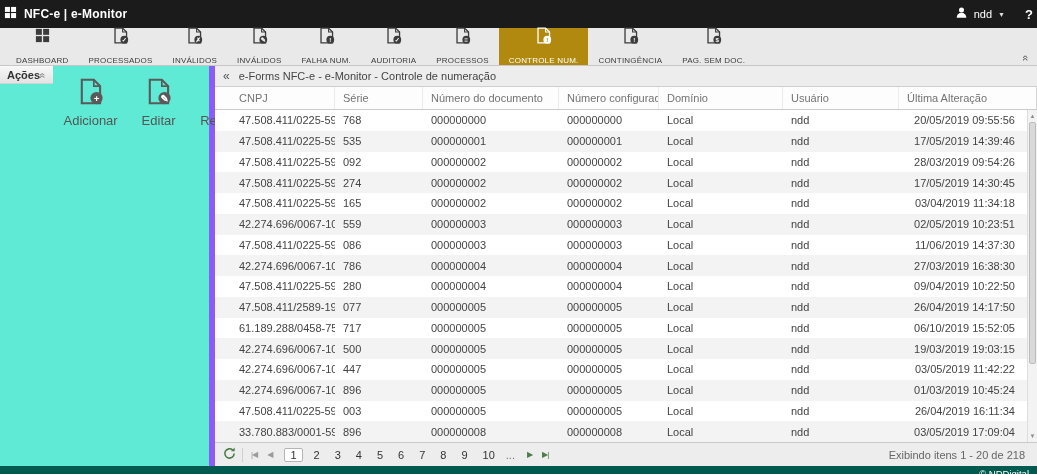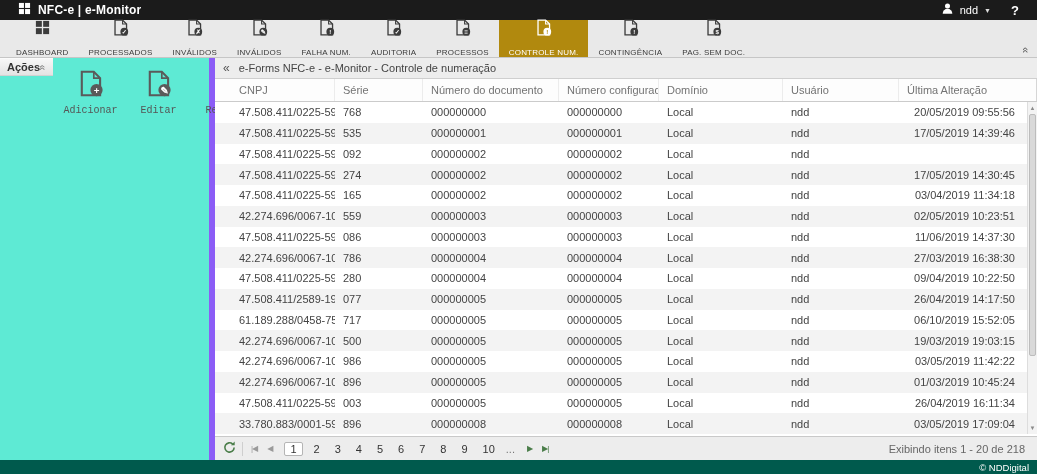--- a/index.html
+++ b/index.html
@@ -1,21 +1,21 @@
 <!DOCTYPE html>
 <html><head>
 <meta charset="utf-8">
 <style>
   * { margin:0; padding:0; box-sizing:border-box; }
   html,body { width:1037px; height:474px; overflow:hidden; }
   body { font-family:"Liberation Sans", sans-serif; background:#fff; color:#333; }
   .app { width:1037px; height:474px; display:flex; flex-direction:column; }
 
   
-  .titlebar { height:20px; background:#1b1b1b; color:#fff; display:flex; align-items:center; justify-content:space-between; padding:0 18px; flex:0 0 auto; }
+  .titlebar { height:28px; background:#1b1b1b; color:#fff; display:flex; align-items:center; justify-content:space-between; padding:0 4px; flex:0 0 auto; }
   .tb-left { display:flex; align-items:center; gap:7px; }
   .tb-title { font-size:12px; font-weight:bold; letter-spacing:.2px; }
   .tb-right { display:flex; align-items:center; gap:6px; }
   .tb-user { font-size:11px; }
   .tb-caret { font-size:7px; color:#ddd; }
   .tb-help { font-size:13px; font-weight:bold; margin-left:14px; cursor:pointer; }
 
   
   .ribbon { height:38px; background:#e9e9e9; border-bottom:1px solid #c6c6c6; display:flex; align-items:stretch; position:relative; padding-left:6px; flex:0 0 auto; }
   .tabs { display:flex; align-items:stretch; }
@@ -27,21 +27,21 @@
 
   
   .content { flex:1 1 auto; display:flex; height:400px; }
 
   
   .sidebar { width:215px; flex:0 0 215px; background:#5eead4; border-right:6px solid #8b5cf6; display:flex; flex-direction:row; }
   .panel-header { height:18px; background:linear-gradient(#f7f7f7,#e3e3e3); border-bottom:1px solid #d2d2d2; border-top:1px solid #fbfbfb; display:flex; align-items:center; justify-content:space-between; padding:0 7px; font-size:11px; font-weight:bold; color:#333; flex:0 0 auto; }
   .panel-collapse { transform:rotate(90deg); font-size:10px; color:#777; font-weight:normal; cursor:pointer; }
   .actions-row { display:flex; padding:8px 4px 10px 6px; gap:4px; }
   .action-btn { width:64px; display:flex; flex-direction:column; align-items:center; gap:4px; cursor:pointer; padding:4px 0; }
-  .action-btn .action-label { font-size:10px; color:#555;font-family:Liberation Mono, monospace; }
+  .action-btn .action-label { font-size:13px; color:#555; }
   .filter-fields { padding:4px 0 0; }
   .field { padding:6px 9px 2px; }
   .field label { display:block; font-size:10.5px; color:#555; margin-bottom:3px; }
   .field input { width:100%; height:18px; border:1px solid #b9b9b9; background:#fff; font-size:11px; padding:0 4px; font-family:"Liberation Sans", sans-serif; }
   .sidebar-spacer { flex:1 1 auto; }
   .sidebar-bottom { height:24px; flex:0 0 24px; border-top:1px solid #c9c9c9; background:#ededed; display:flex; align-items:center; justify-content:flex-end; }
   .search-btn { font-family:"Liberation Sans", sans-serif; font-size:11px; color:#333; background:linear-gradient(#fdfdfd,#e6e6e6); border:1px solid #9a9a9a; border-radius:2px; width:88px; height:19px; cursor:pointer; }
 
   
   .main { flex:1 1 auto; display:flex; flex-direction:column; background:#fff; min-width:0; }
@@ -291,20 +291,21 @@
               <div class="td c5">ndd</div>
               <div class="td c6">17/05/2019 14:39:46</div>
             </div>
             <div class="tr">
               <div class="td c0">47.508.411/0225-59</div>
               <div class="td c1">092</div>
               <div class="td c2">000000002</div>
               <div class="td c3">000000002</div>
               <div class="td c4">Local</div>
               <div class="td c5">ndd</div>
+              <div class="td c6">28/03/2019 09:54:26</div>
             </div>
             <div class="tr">
               <div class="td c0">47.508.411/0225-59</div>
               <div class="td c1">274</div>
               <div class="td c2">000000002</div>
               <div class="td c3">000000002</div>
               <div class="td c4">Local</div>
               <div class="td c5">ndd</div>
               <div class="td c6">17/05/2019 14:30:45</div>
             </div>
@@ -375,21 +376,21 @@
               <div class="td c0">42.274.696/0067-10</div>
               <div class="td c1">500</div>
               <div class="td c2">000000005</div>
               <div class="td c3">000000005</div>
               <div class="td c4">Local</div>
               <div class="td c5">ndd</div>
               <div class="td c6">19/03/2019 19:03:15</div>
             </div>
             <div class="tr">
               <div class="td c0">42.274.696/0067-10</div>
-              <div class="td c1">986</div>
+              <div class="td c1">447</div>
               <div class="td c2">000000005</div>
               <div class="td c3">000000005</div>
               <div class="td c4">Local</div>
               <div class="td c5">ndd</div>
               <div class="td c6">03/05/2019 11:42:22</div>
             </div>
             <div class="tr">
               <div class="td c0">42.274.696/0067-10</div>
               <div class="td c1">896</div>
               <div class="td c2">000000005</div>

